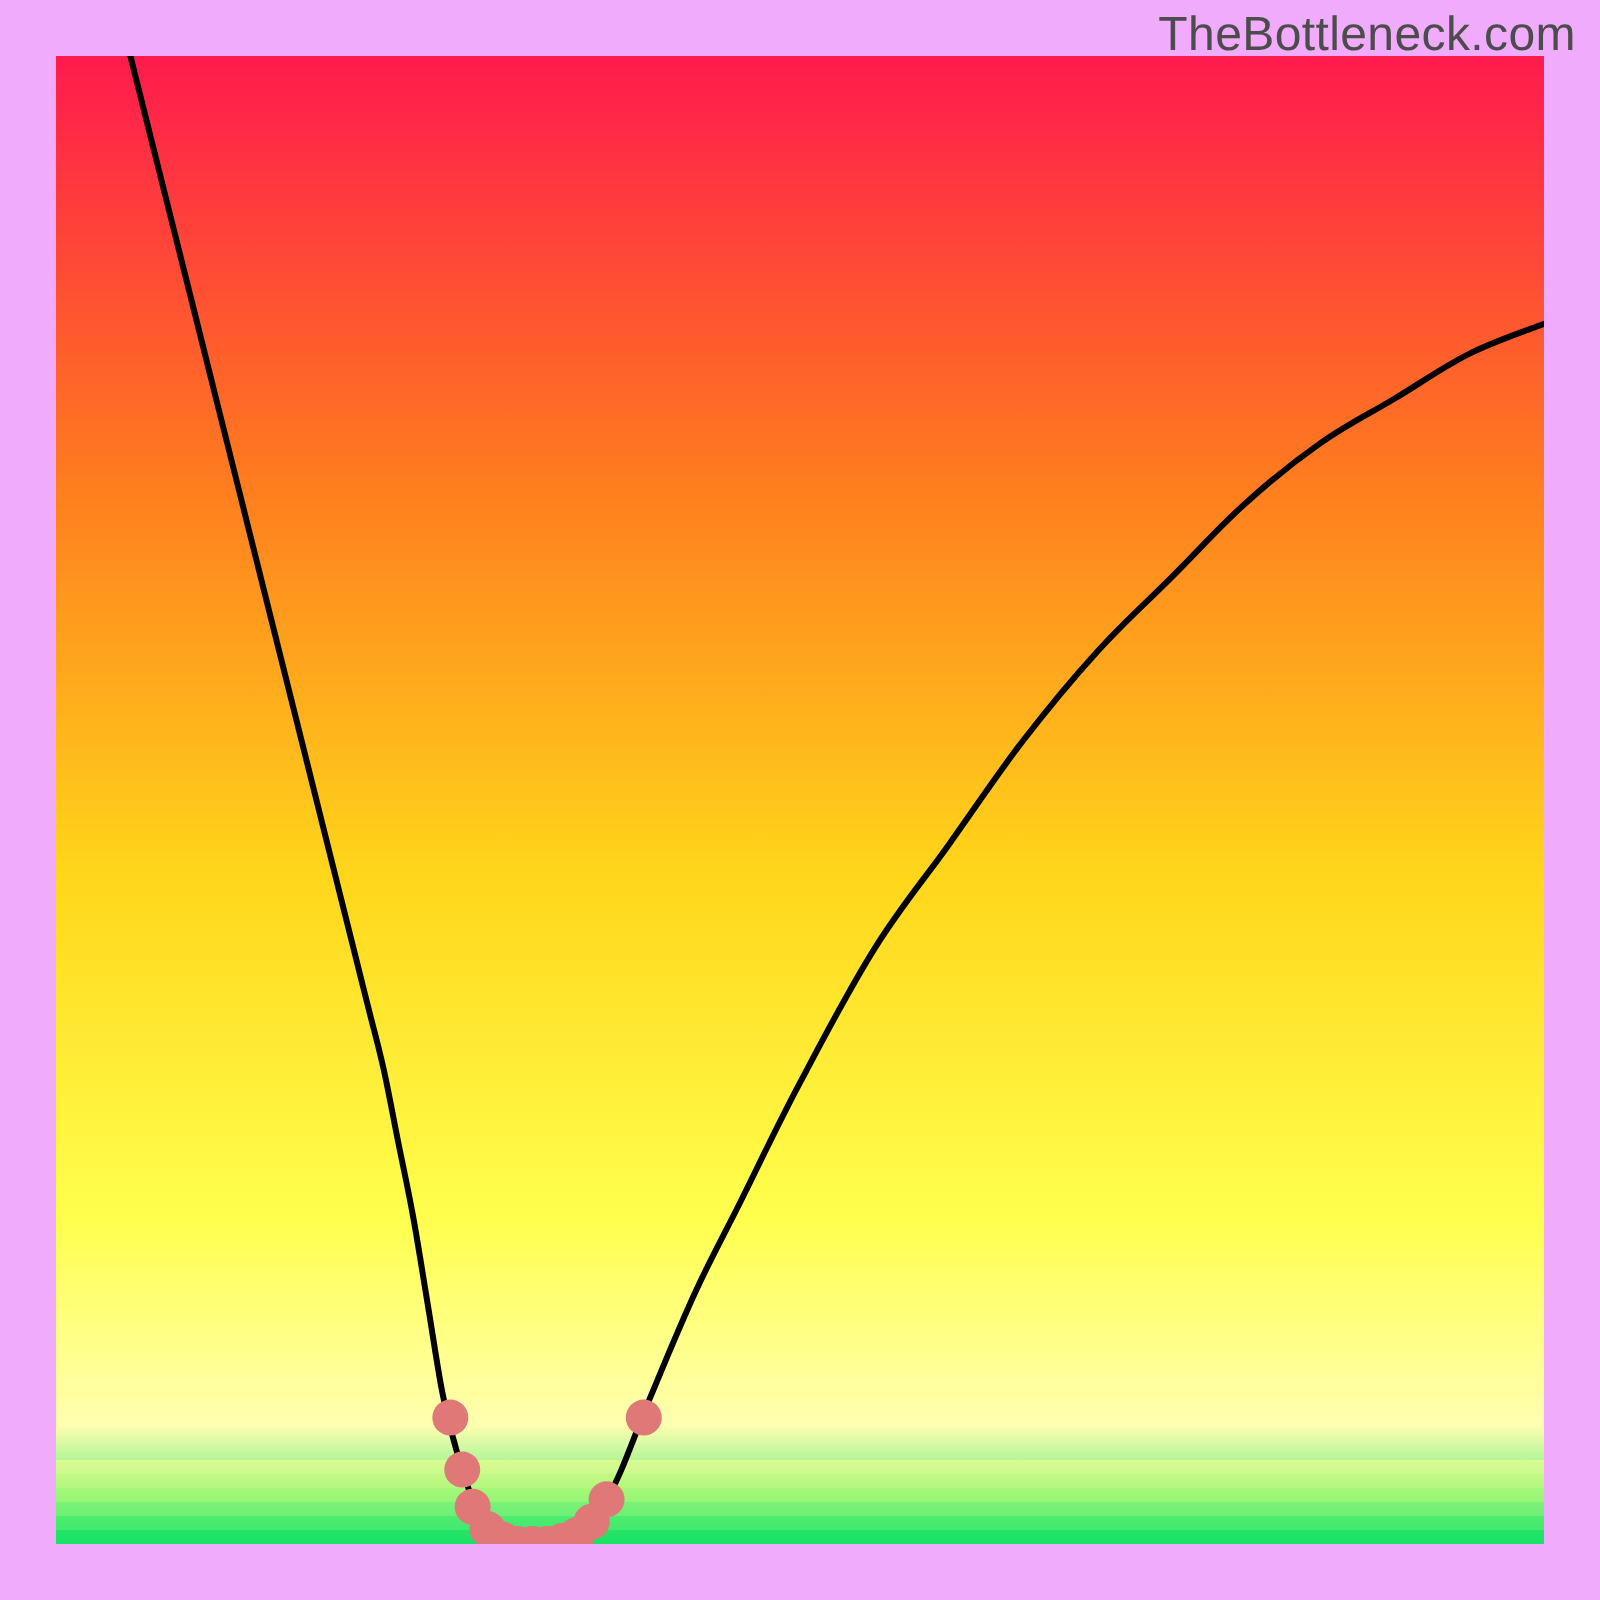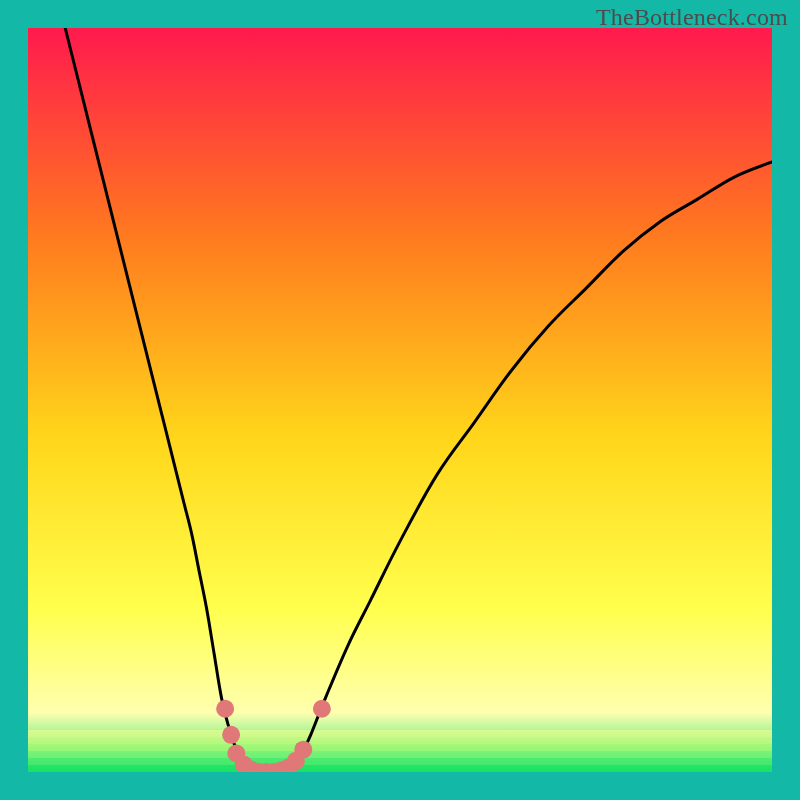--- a/index.html
+++ b/index.html
@@ -7,22 +7,21 @@
     padding: 0;
     width: 800px;
     height: 800px;
     background: #000;
     overflow: hidden;
     font-family: Arial, Helvetica, sans-serif;
   }
   .frame {
     position: absolute;
     inset: 0;
-    background: #14b8a6;
-    font-family: Liberation Serif, serif;
+    background: #f0abfc;
   }
   .plot-area {
     position: absolute;
     left: 28px;
     top: 28px;
     width: 744px;
     height: 744px;
     overflow: hidden;
   }
   .watermark {

